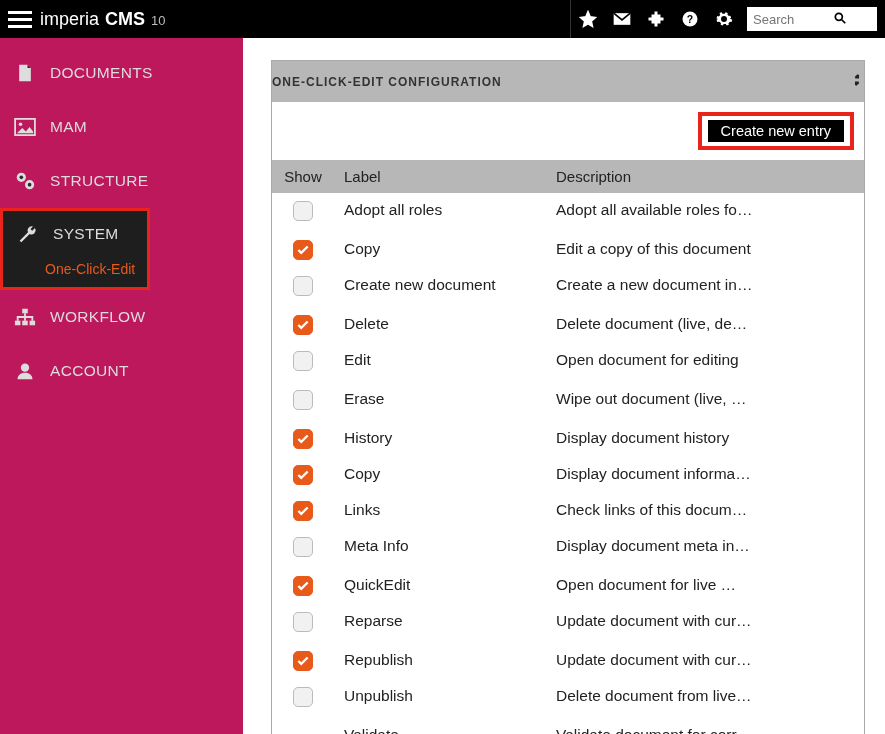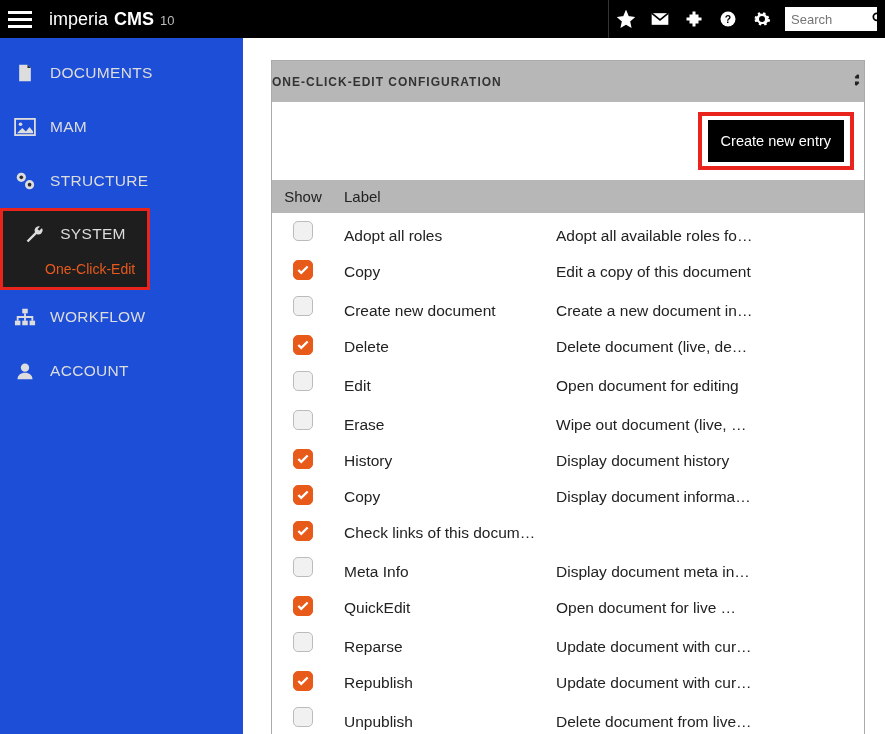--- a/index.html
+++ b/index.html
@@ -1,58 +1,58 @@
 <!DOCTYPE html>
 <html><head>
 <meta charset="utf-8">
 <style>
 * { box-sizing: border-box; margin: 0; padding: 0; }
 body { font-family: Arial, Helvetica, sans-serif; font-size: 14px; background: #fff; width: 885px; height: 734px; overflow: hidden; }
 
 
-.topbar { height: 38px; background: #000; color: #fff; display: flex; align-items: center; padding: 0 8px; gap: 9px; }
+.topbar { height: 38px; background: #000; color: #fff; display: flex; align-items: center; padding: 0 8px; }
 .hamburger { width: 24px; height: 24px; margin-right: 8px; display: flex; flex-direction: column; justify-content: center; gap: 4px; cursor: pointer; }
 .hamburger span { display: block; height: 3px; background: #fff; }
 .brand { display: flex; align-items: baseline; gap: 6px; font-size: 18px; }
 .brand .light { font-weight: 300; }
 .brand .bold { font-weight: 700; }
 .brand .ver { font-size: 13px; color: #bbb; }
 .topbar-spacer { flex: 1; }
 .topbar-icons { display: flex; align-items: center; border-left: 1px solid #333; height: 100%; }
 .topbar-icons .ticon { width: 34px; height: 38px; display: flex; align-items: center; justify-content: center; cursor: pointer; font-size: 18px; }
-.searchbox { background: #fff; width: 92px; height: 24px; display: flex; align-items: center; padding: 0 6px; margin-left: 6px; }
+.searchbox { background: #fff; width: 130px; height: 24px; display: flex; align-items: center; padding: 0 6px; margin-left: 6px; }
 .searchbox input { border: none; outline: none; width: 80px; font-size: 13px; background: transparent; color: #222; }
 .searchbox .sicon { color: #222; }
 
 
 .layout { display: flex; height: calc(734px - 38px); }
-.sidebar { width: 243px; background: #1d4ed8; color: #ddd; padding-top: 8px; }
+.sidebar { width: 243px; background: #be185d; color: #ddd; padding-top: 8px; }
 .sidebar-item { display: flex; align-items: center; gap: 14px; height: 54px; padding: 0 14px; cursor: pointer; font-size: 15.5px; letter-spacing: .3px; }
-.sidebar-item.active { background: #1e1e1e; justify-content: center; }
+.sidebar-item.active { background: #1e1e1e; }
 .sidebar-item .sicon { width: 22px; height: 22px; display: flex; align-items: center; justify-content: center; }
 .sidebar-sub { padding: 4px 0 10px 42px; font-size: 14px; background: #1e1e1e; color: #e8591c; cursor: pointer; }
 
 .main { flex: 1; background: #fff; padding: 22px 20px 0 28px; overflow: auto; }
 
 .panel { border: 1px solid #aaa; }
 .panel-header { background: #b7b7b7; color: #333; font-weight: 700; letter-spacing: 1px; font-size: 12px; padding: 12px 0; display: flex; align-items: center; justify-content: space-between; }
 .panel-header .collapse-icon { cursor: pointer; }
 
 .toolbar { background: #fff; padding: 10px 10px; display: flex; justify-content: flex-end; }
-.btn { background: #000; color: #fff; border: 1px solid #000; padding: 12px 12px; font-size: 14.5px; cursor: pointer; }
+.btn { background: #000; color: #fff; border: 1px solid #000; padding: 2px 12px; font-size: 14.5px; cursor: pointer; }
 .btn-wrap { border: 4px solid #e8241c; padding: 4px 6px; }
 
 .thead { background: #b7b7b7; color: #222; display: flex; font-size: 15px; }
 .th, .td { padding: 8px 10px; }
 .col-show { width: 62px; text-align: center; }
 .col-label { width: 212px; }
 .col-desc { flex: 1; }
 
 .tbody { background: #fff; }
-.trow { display: flex; align-items: flex-end; border-top: 1px solid rgba(0,0,0,0); font-size: 15.5px; color: #222; }
+.trow { display: flex; align-items: flex-start; border-top: 1px solid rgba(0,0,0,0); font-size: 15.5px; color: #222; }
 .trow .td { padding: 7px 10px; white-space: nowrap; overflow: hidden; text-overflow: ellipsis; }
 
 .chk { width: 20px; height: 20px; border: 1px solid #bbb; border-radius: 5px; background: #f1f1f1; display: inline-flex; align-items: center; justify-content: center; cursor: pointer; margin: 0 auto; }
 .chk.on { background: #e85a1a; border-color: #e85a1a; }
 .chk.on svg { display: block; }
 .chk svg { display: none; }
 
 
 .fw { fill: #fff; }
 .fd { fill: #ddd; }
@@ -205,20 +205,21 @@
 
       <div class="toolbar">
         <span class="btn-wrap">
           <button class="btn">Create new entry</button>
         </span>
       </div>
 
       <div class="thead">
         <div class="th col-show">Show</div>
         <div class="th col-label">Label</div>
+        <div class="th col-desc">Description</div>
       </div>
 
       <div class="tbody" id="tbody">
           <div class="trow">
             <div class="td col-show"><span class="chk"></span></div>
             <div class="td col-label">Adopt all roles</div>
             <div class="td col-desc">Adopt all available roles fo…</div>
           </div>
           <div class="trow">
             <div class="td col-show"><span class="chk on">
@@ -270,20 +271,21 @@
               </span></div>
             <div class="td col-label">Copy</div>
             <div class="td col-desc">Display document informa…</div>
           </div>
           <div class="trow">
             <div class="td col-show"><span class="chk on">
                 <svg width="14" height="14" viewBox="0 0 24 24">
                   <path d="M4 12l5 5L20 6" stroke="#fff" stroke-width="4" fill="none"></path>
                 </svg>
               </span></div>
+            <div class="td col-label">Links</div>
             <div class="td col-desc">Check links of this docum…</div>
           </div>
           <div class="trow">
             <div class="td col-show"><span class="chk"></span></div>
             <div class="td col-label">Meta Info</div>
             <div class="td col-desc">Display document meta in…</div>
           </div>
           <div class="trow">
             <div class="td col-show"><span class="chk on">
                 <svg width="14" height="14" viewBox="0 0 24 24">

